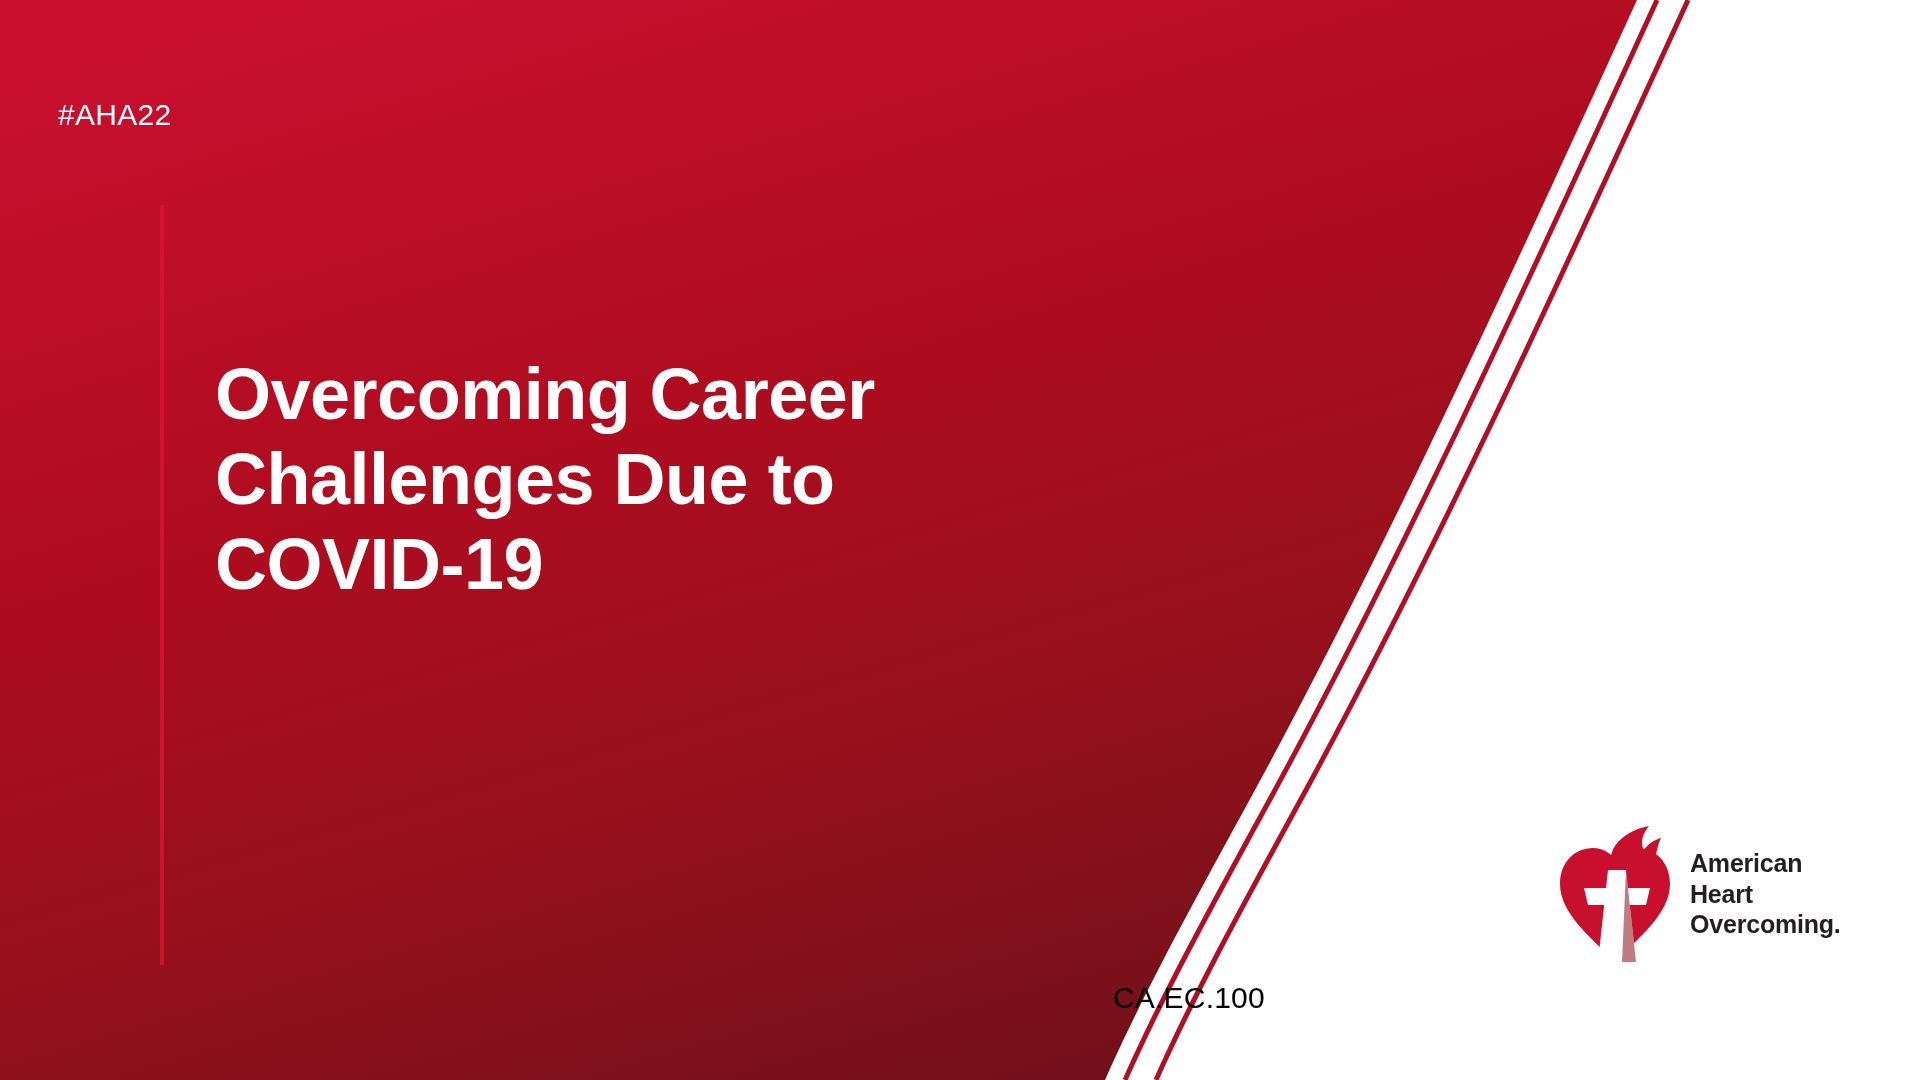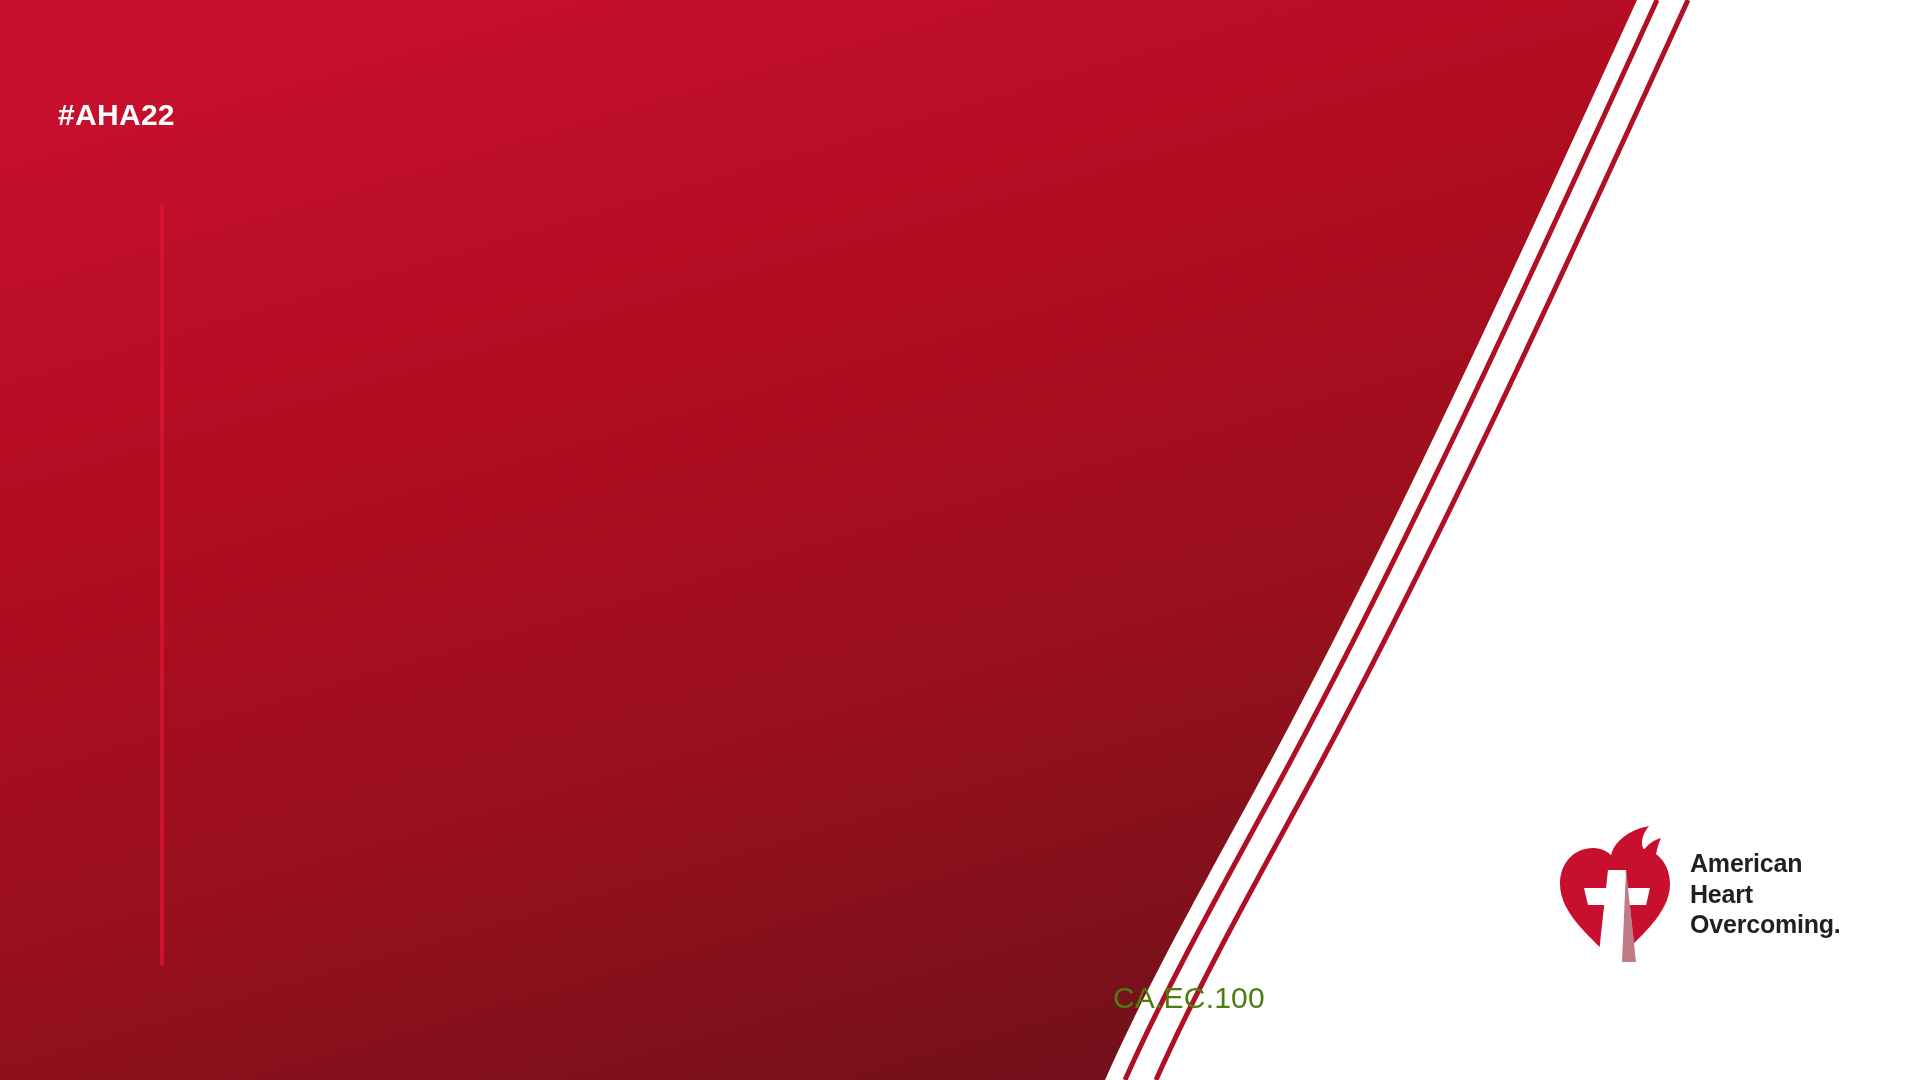--- a/index.html
+++ b/index.html
@@ -39,21 +39,21 @@
     background: #d81433;
     opacity: 0.85;
   }
 
   
   #hashtag {
     position: absolute;
     left: 58px;
     top: 100px;
     font-size: 30px;
-    font-weight: 700;
+    font-weight: 400;
     color: #ffffff;
     letter-spacing: 0.3px;
     line-height: 1;
   }
 
   
   #title {
     position: absolute;
     left: 215px;
     top: 352px;
@@ -66,21 +66,21 @@
   }
   #title .tline { display: block; white-space: nowrap; }
 
   
   #session-code {
     position: absolute;
     left: 1113px;
     top: 983px;
     font-size: 30px;
     font-weight: 400;
-    color: #4d7c0f;
+    color: #000000;
     letter-spacing: 0.2px;
     line-height: 1;
   }
 
   
   #aha-logo {
     position: absolute;
     left: 1556px;
     top: 824px;
     width: 300px;
@@ -119,20 +119,25 @@
     <path fill="url(#redGrad)" d="M0,0 L1637,0 C1500,300 1380,560 1255,790 C1195,900 1145,990 1105,1080 L0,1080 Z"></path>
 
     <path fill="none" stroke="#b01026" stroke-width="5" d="M1657,0 C1520,300 1400,560 1275,790 C1215,900 1165,990 1125,1080"></path>
     <path fill="none" stroke="#b01026" stroke-width="5" d="M1688,0 C1551,300 1431,560 1306,790 C1246,900 1196,990 1156,1080"></path>
   </svg>
 
   <div id="accent-rule"></div>
 
   <div id="hashtag">#AHA22</div>
 
+  <h1 id="title">
+    <span class="tline">Overcoming Career</span>
+    <span class="tline">Challenges Due to</span>
+    <span class="tline">COVID-19</span>
+  </h1>
 
   <div id="session-code">CA.EC.100</div>
 
   <div id="aha-logo">
 
     <svg id="aha-mark" viewBox="0 0 118 136" xmlns="http://www.w3.org/2000/svg">
 
       <path fill="#c8102e" d="M59,136 C36,112 4,88 4,58 C4,36 19,22 37,22 C47,22 55,27 59,34 C63,27 71,22 81,22 C99,22 114,36 114,58 C114,88 82,112 59,136 Z"></path>
 
       <path fill="#c8102e" d="M58,46 C52,36 54,24 63,15 C71,7 82,2 93,0 C86,9 84,17 88,24 C92,18 98,14 105,12 C100,22 101,31 96,39 C91,47 82,51 73,51 C67,51 61,50 58,46 Z"></path>

